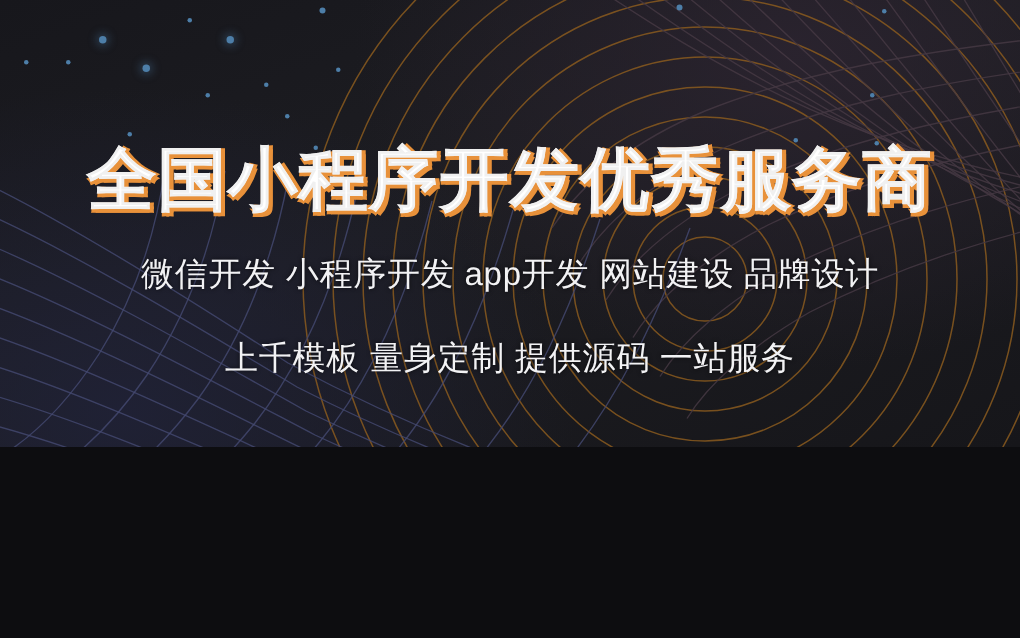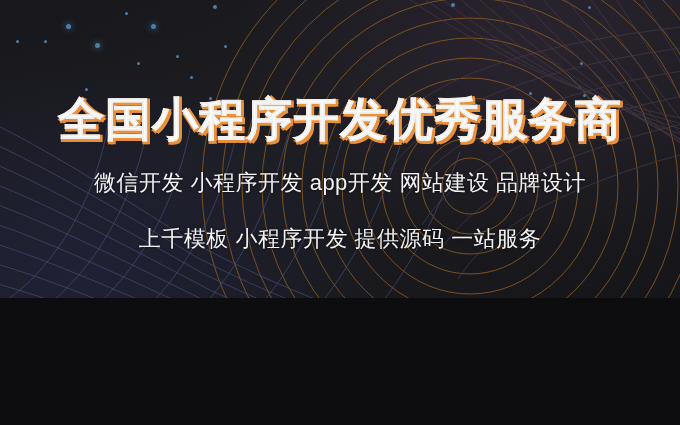--- a/index.html
+++ b/index.html
@@ -171,16 +171,16 @@
     <span class="dot" style="left:502px;top:355px;width:3px;height:3px;"></span>
     <span class="dot" style="left:440px;top:363px;width:3px;height:3px;"></span>
     <span class="dot" style="left:527px;top:398px;width:4px;height:4px;"></span>
     <span class="dot" style="left:574px;top:380px;width:3px;height:3px;"></span>
     <span class="dot" style="left:92px;top:325px;width:3px;height:3px;"></span>
   </div>
 
   <div class="content">
     <div class="title">全国小程序开发优秀服务商</div>
     <div class="sub sub-1">微信开发   小程序开发   app开发 网站建设 品牌设计</div>
-    <div class="sub sub-2">上千模板   小程序开发   提供源码   一站服务</div>
+    <div class="sub sub-2">上千模板   量身定制   提供源码   一站服务</div>
   </div>
 
 </div>
 
 </body></html>

